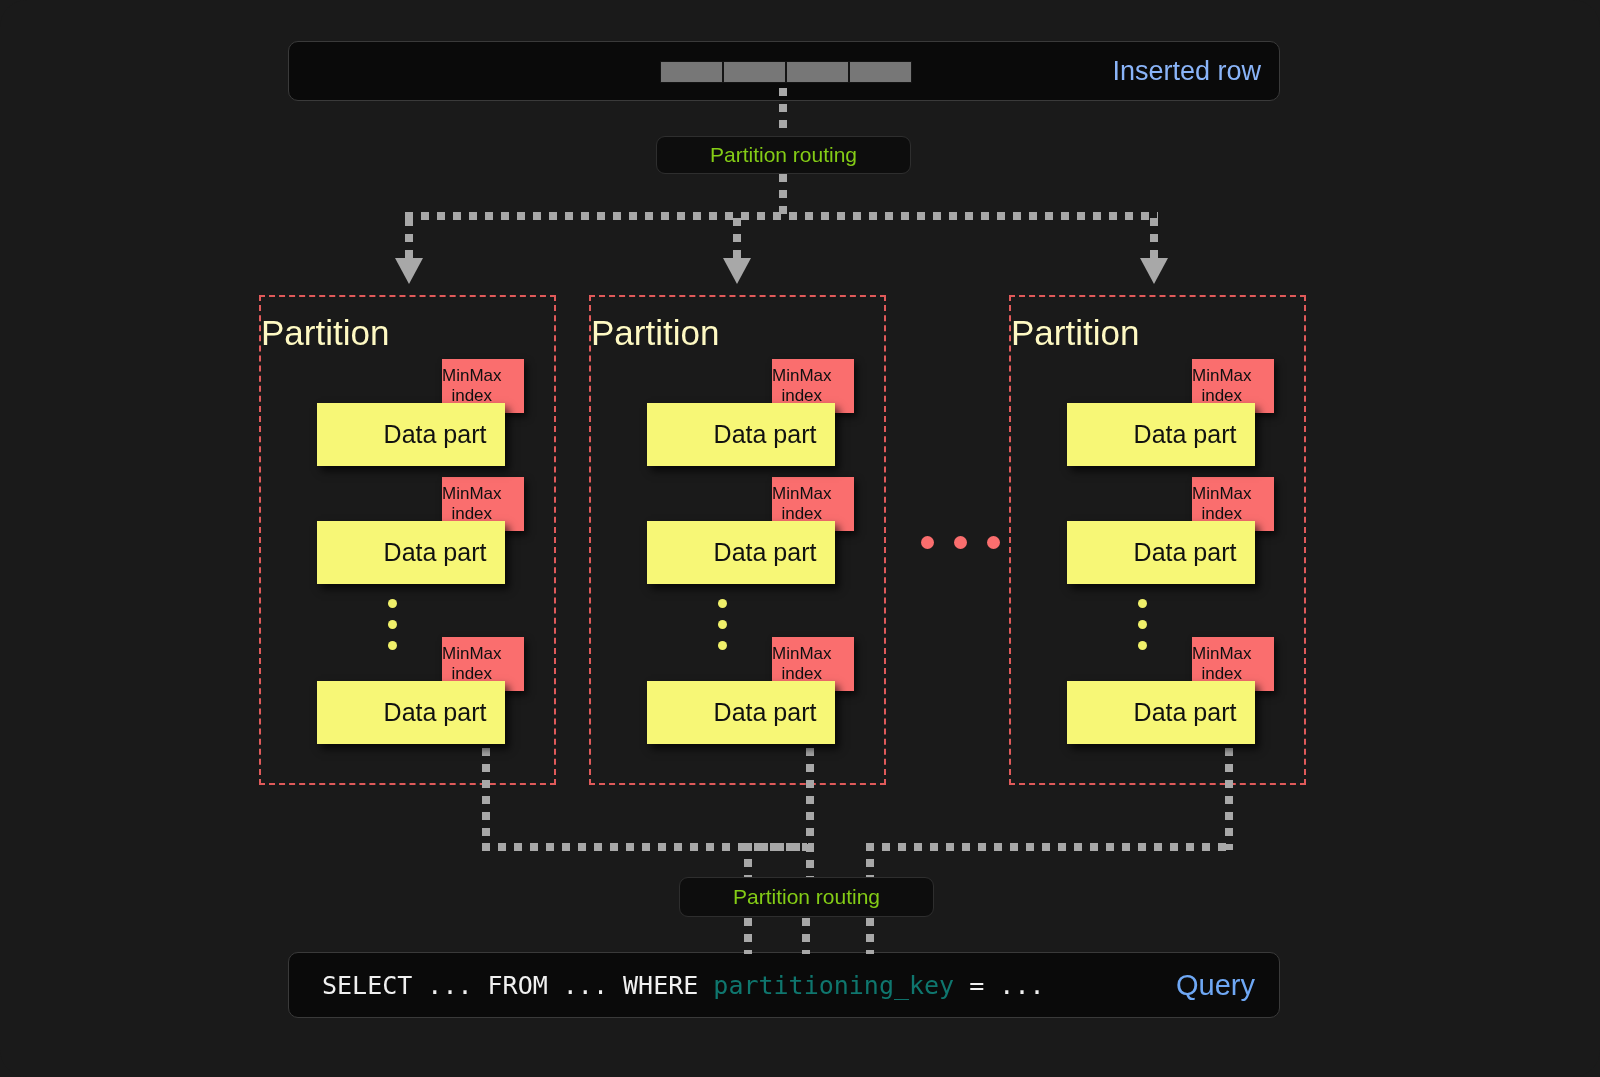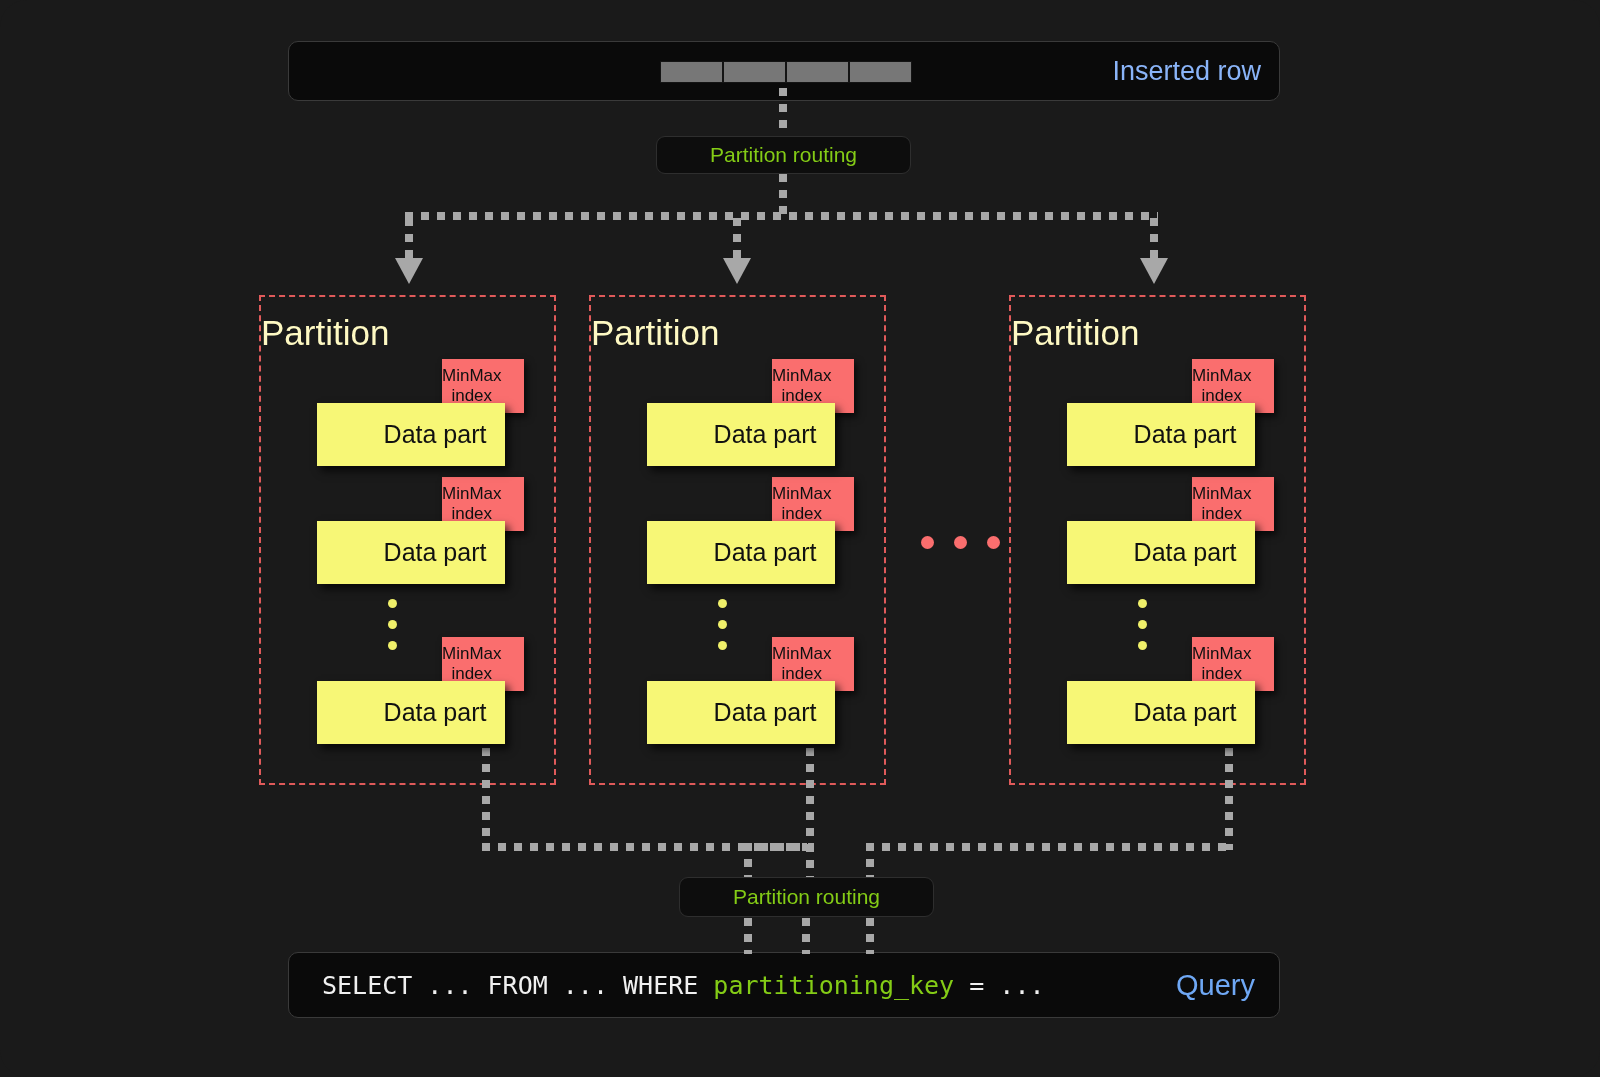--- a/index.html
+++ b/index.html
@@ -89,21 +89,21 @@
   }
   #query-text {
     position: absolute;
     left: 33px;
     font-family: "DejaVu Sans Mono", "Liberation Mono", monospace;
     font-size: 25px;
     color: #f0f0f0;
     white-space: pre;
     letter-spacing: 0px;
   }
-  #query-text .key { color: #84cc16; }
+  #query-text .key { color: #0f766e; }
   #query-label {
     position: absolute;
     right: 24px;
     color: #6fa8f5;
     font-size: 29px;
   }
 
   
   .partition {
     position: absolute;

